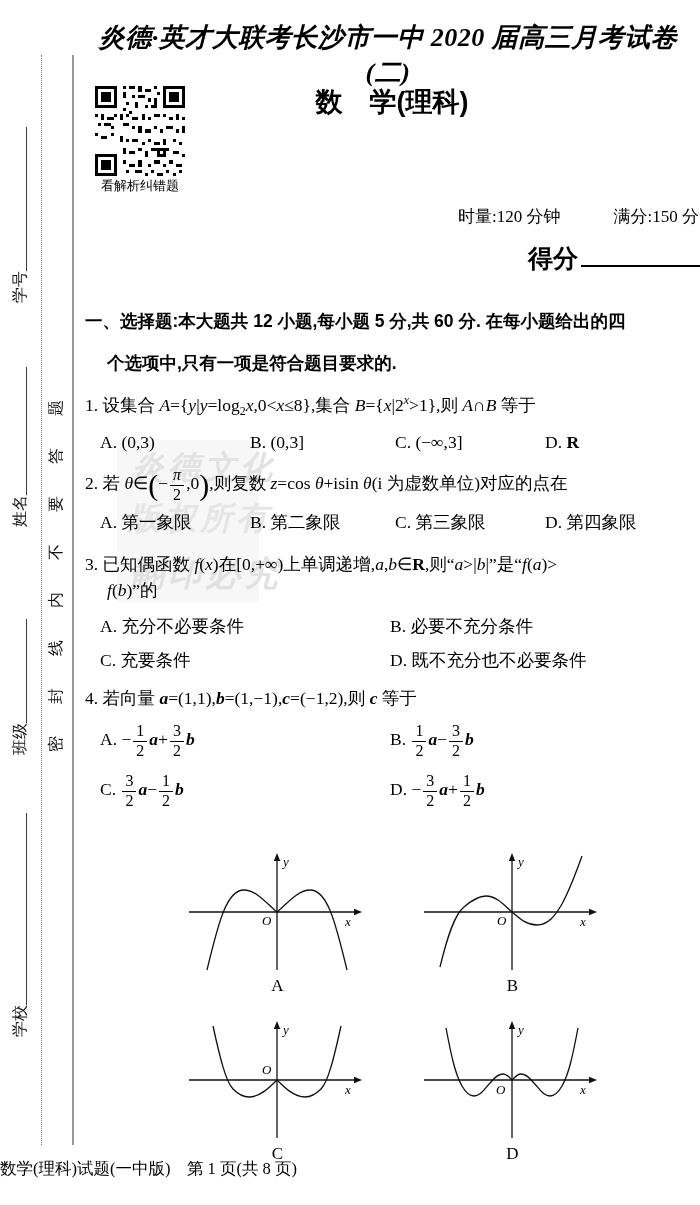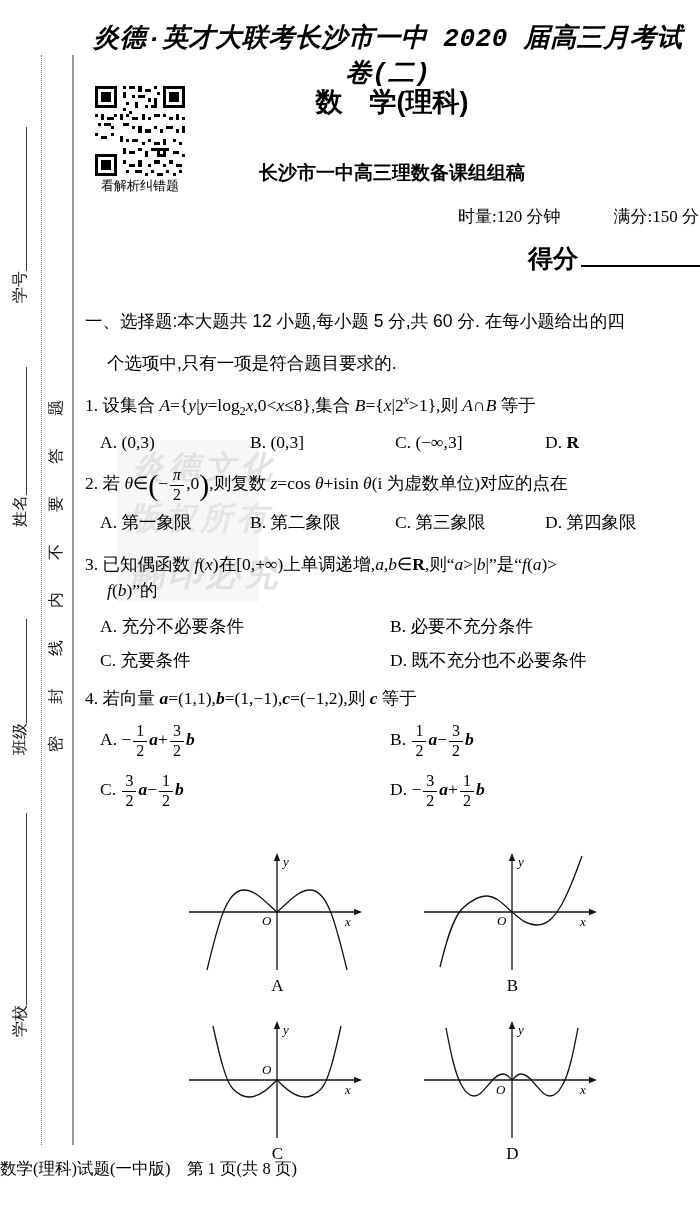--- a/index.html
+++ b/index.html
@@ -13,21 +13,21 @@
   .vlabel{position:absolute;height:24px;line-height:24px;font-size:16px;white-space:nowrap;
           transform:rotate(-90deg);text-align:center;color:#111;}
   #lbl-id{width:210px;left:-85px;top:203px;}
   #lbl-name{width:180px;left:-70px;top:435px;}
   #lbl-class{width:150px;left:-55px;top:675px;}
   #lbl-school{width:240px;left:-100px;top:913px;}
   #seal-warning{width:440px;left:-164px;top:548px;letter-spacing:32px;}
 
   
   .exam-title{position:absolute;left:80px;top:20px;width:616px;text-align:center;
-              font-size:26px;font-weight:bold;font-style:italic;letter-spacing:.5px;font-family:Liberation Mono, monospace;}
+              font-size:26px;font-weight:bold;font-style:italic;letter-spacing:.5px;}
   .qr{position:absolute;left:95px;top:86px;width:90px;height:90px;}
   .qr-caption{position:absolute;left:86px;top:177px;width:108px;text-align:center;font-size:13px;}
   .subject-title{position:absolute;left:85px;top:84px;width:614px;text-align:center;
                  font-size:27px;font-weight:bold;font-family:"Liberation Sans",sans-serif;}
   .byline{position:absolute;left:85px;top:160px;width:614px;text-align:center;
           font-size:19px;font-weight:bold;font-family:"Liberation Sans",sans-serif;}
   .meta-row{position:absolute;left:85px;top:205px;width:614px;display:flex;
             justify-content:flex-end;gap:53px;font-size:17px;}
   .score-row{position:absolute;left:528px;top:242px;font-size:25px;font-weight:bold;
              font-family:"Liberation Sans",sans-serif;white-space:nowrap;}
@@ -37,21 +37,21 @@
   .wm-box{position:absolute;left:117px;top:440px;width:142px;height:162px;background:#f7f7f7;}
   .wm{position:absolute;font-weight:bold;font-style:italic;letter-spacing:4px;z-index:1;}
   #wm1{left:132px;top:446px;font-size:32px;color:#e2e2e2;}
   #wm2{left:128px;top:497px;font-size:32px;color:#e5e5e5;}
   #wm3{left:130px;top:551px;font-size:34px;color:#e1e1e1;}
 
   
   .content{position:absolute;left:85px;top:302px;width:616px;font-size:17.5px;
            line-height:26px;z-index:2;}
   .content div{white-space:nowrap;}
-  .hd{font-family:"Liberation Sans",sans-serif;font-weight:normal;}
+  .hd{font-family:"Liberation Sans",sans-serif;font-weight:bold;}
   .hd1{margin-top:6px;}
   .hd2{margin-top:16px;margin-left:22px;}
   .stem{margin-top:11px;}
   .stem2{margin-left:22px;}
   .optrow{margin-top:5px;}
   .optrow .o{display:inline-block;}
   .o1{margin-left:15px;width:150px;}
   .o2{width:145px;}
   .o3{width:150px;}
   .opts2 .oa{display:inline-block;margin-left:15px;width:290px;}
@@ -111,21 +111,20 @@
         <rect x="1" y="23" width="5" height="5" fill="#fff"></rect>
         <rect x="2" y="24" width="3" height="3" fill="#000"></rect>
       <rect x="20" y="20" width="3" height="3" fill="#000"></rect>
         <rect x="21" y="21" width="1" height="1" fill="#fff"></rect>
       <path fill="#000" d="M9 0h1v1H9z M11 0h2v1h-2z M14 0h1v2h-1z M16 1h2v1h-2z M19 0h1v1h-1z M20 2h1v1h-1z M9 2h1v2H9z M12 3h1v1h-1z M14 3h2v1h-2z M17 4h1v1h-1z M19 4h1v2h-1z M10 5h1v1h-1z M13 5h1v2h-1z M16 6h1v1h-1z M18 6h2v1h-2z M9 7h1v1H9z M11 8h1v1h-1z M0 9h1v1H0z M2 9h1v2H2z M4 10h2v1H4z M6 9h1v1H6z M1 12h1v1H1z M3 12h2v1H3z M5 13h1v1H5z M8 9h1v2H8z M10 9h1v1h-1z M12 10h2v1h-2z M15 9h1v2h-1z M17 10h1v1h-1z M19 9h2v1h-2z M22 9h1v1h-1z M24 10h1v1h-1z M26 9h1v2h-1z M28 10h1v1h-1z M9 12h2v1H9z M12 13h1v1h-1z M14 13h1v2h-1z M16 14h2v1h-2z M19 13h1v1h-1z M21 14h1v1h-1z M23 13h2v1h-2z M26 14h1v1h-1z M28 13h1v2h-1z M0 15h1v1H0z M2 16h2v1H2z M5 15h1v1H5z M8 16h1v2H8z M10 17h1v1h-1z M12 17h2v1h-2z M15 18h1v1h-1z M17 17h1v1h-1z M19 18h2v1h-2z M22 17h1v2h-1z M25 17h1v1h-1z M27 18h1v1h-1z M9 20h1v2H9z M11 21h2v1h-2z M14 20h1v1h-1z M16 21h1v2h-1z M18 20h2v1h-2z M21 22h1v1h-1z M23 20h1v1h-1z M25 21h2v1h-2z M28 22h1v1h-1z M9 24h1v1H9z M11 25h2v1h-2z M14 24h1v2h-1z M17 25h1v1h-1z M19 24h2v1h-2z M22 25h1v1h-1z M24 24h1v1h-1z M26 25h2v1h-2z M10 27h1v1h-1z M13 27h2v1h-2z M16 28h1v1h-1z M18 27h1v1h-1z M20 28h2v1h-2z M23 27h1v1h-1z M25 28h1v1h-1z M27 27h1v1h-1z"></path>
     </svg>
   </div>
   <div class="qr-caption">看解析纠错题</div>
 
   <div class="subject-title">数　学(理科)</div>
-  <div class="byline">长沙市一中高三理数备课组组稿</div>
 
   <div class="meta-row">
     <span>时量:120 分钟</span>
     <span>满分:150 分</span>
   </div>
 
   <div class="score-row">
     <span>得分</span><span class="score-blank"></span>
   </div>
 

